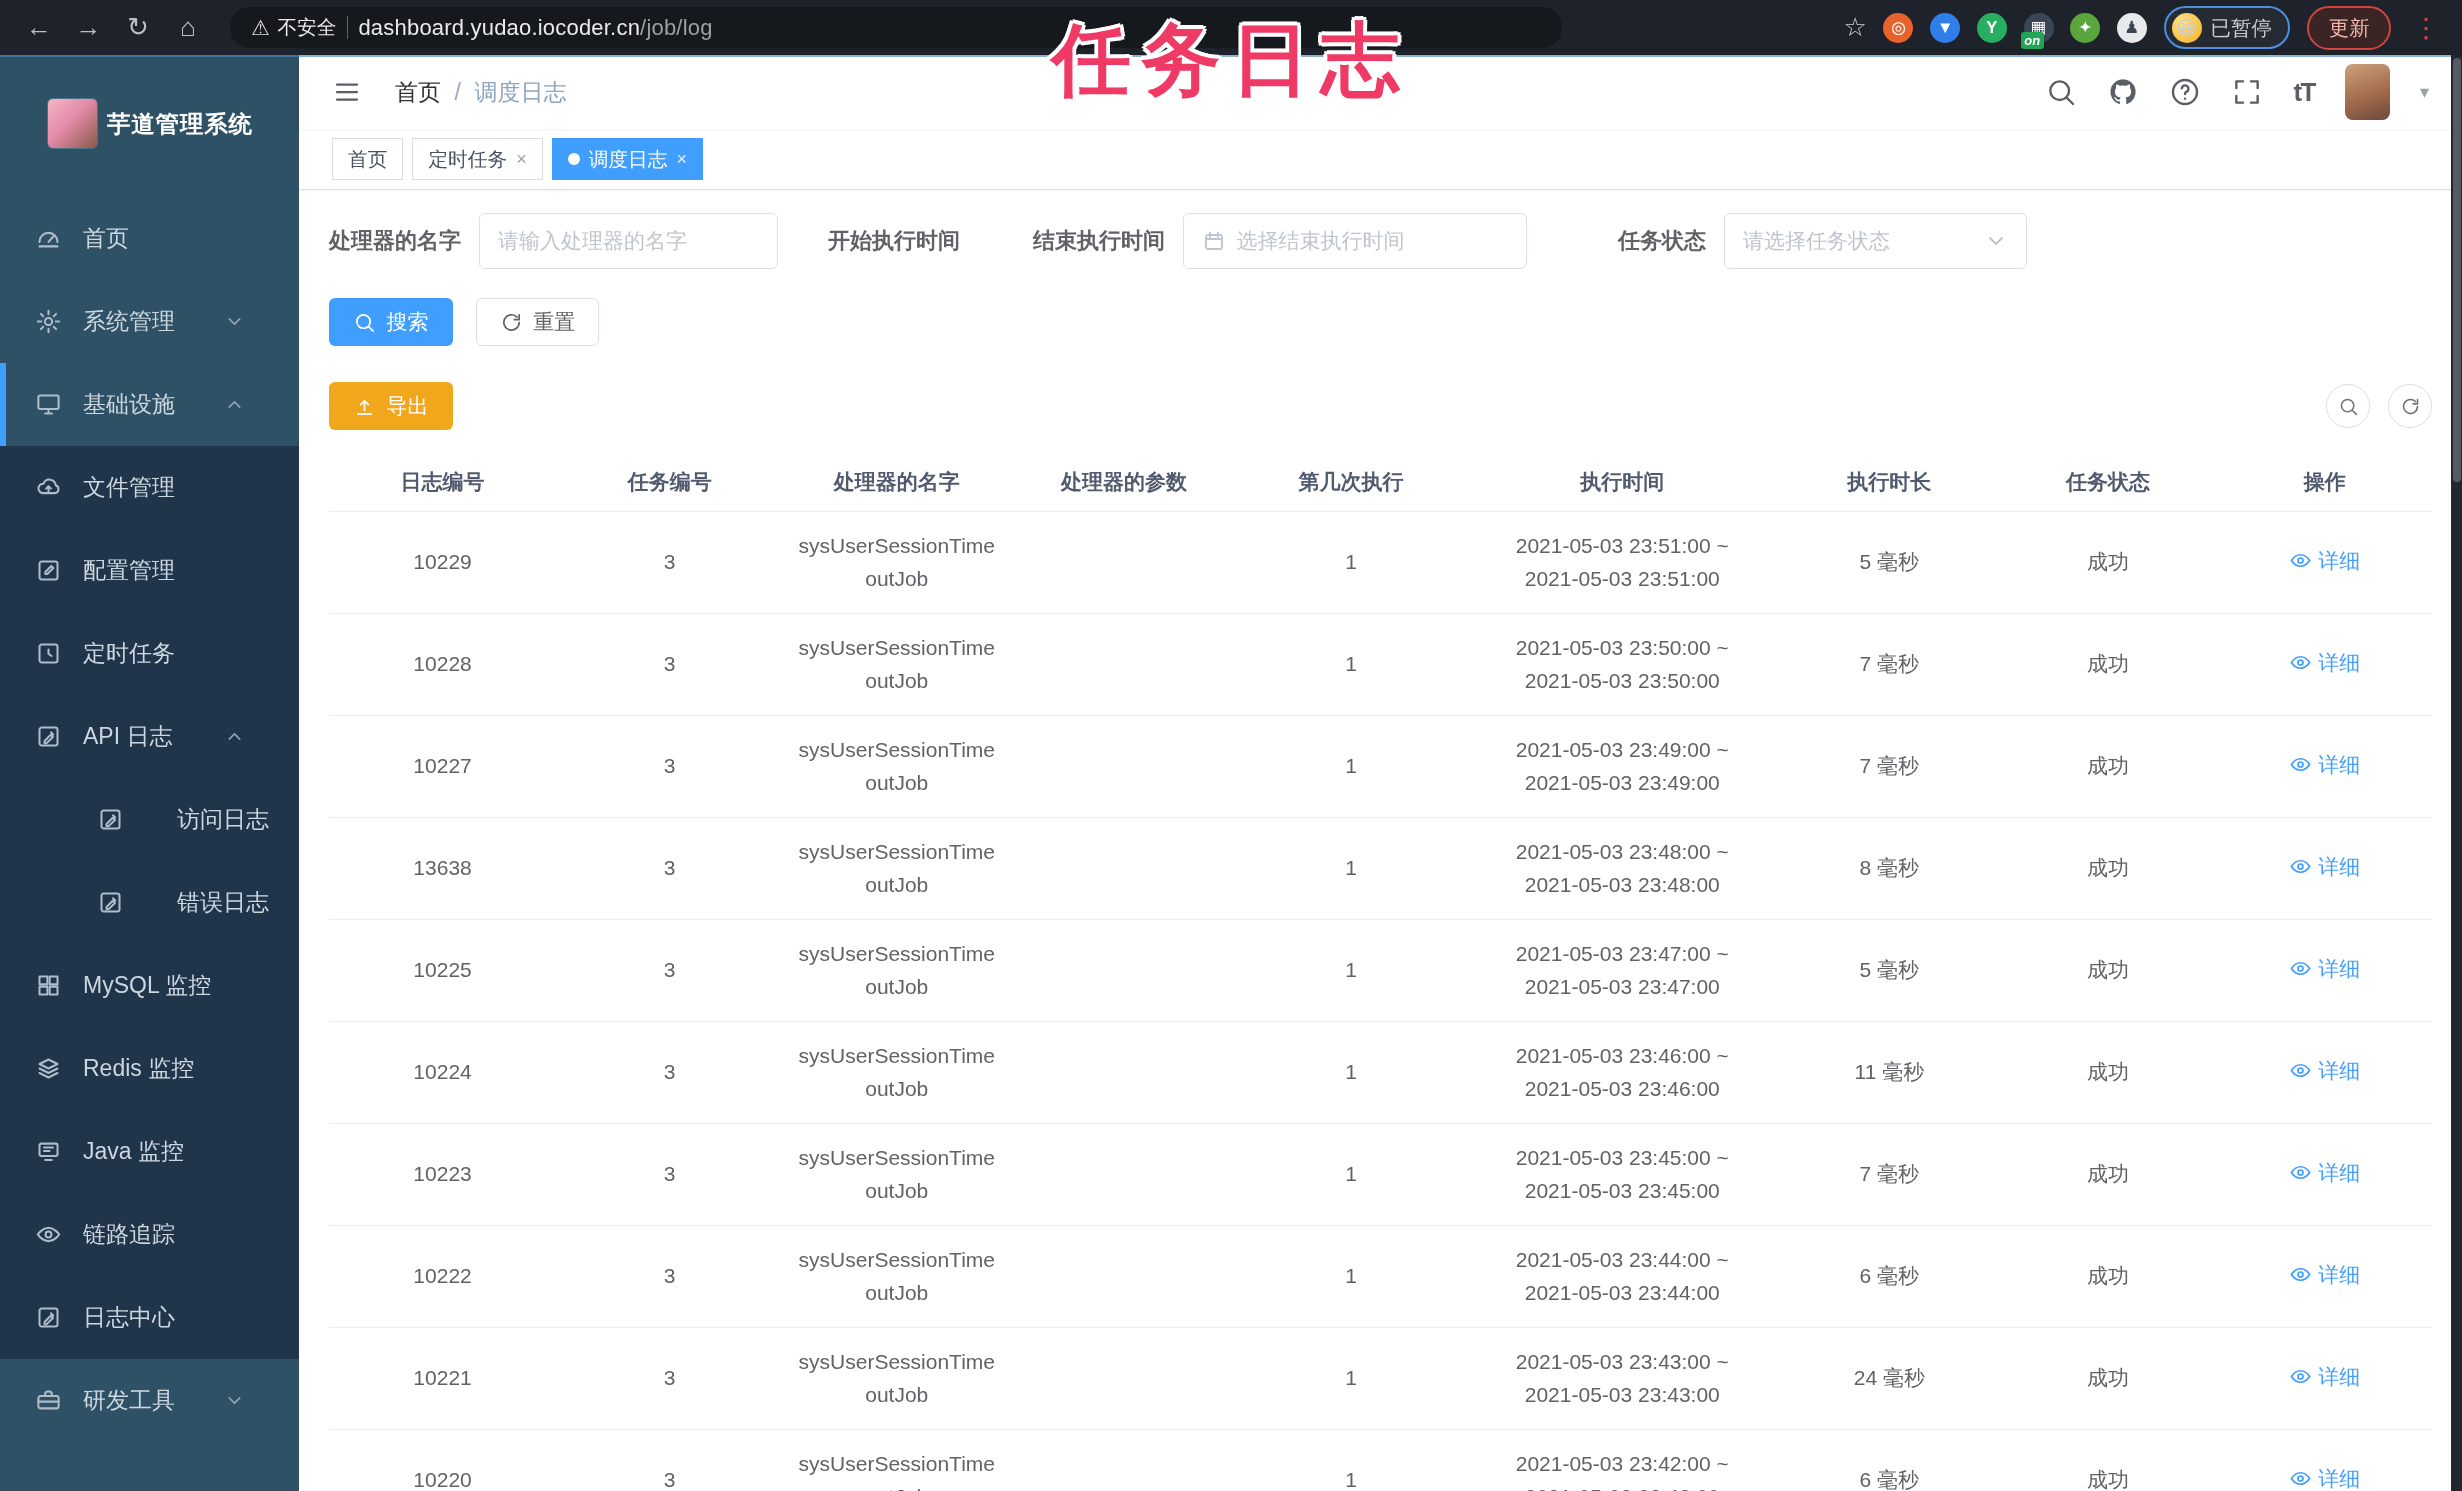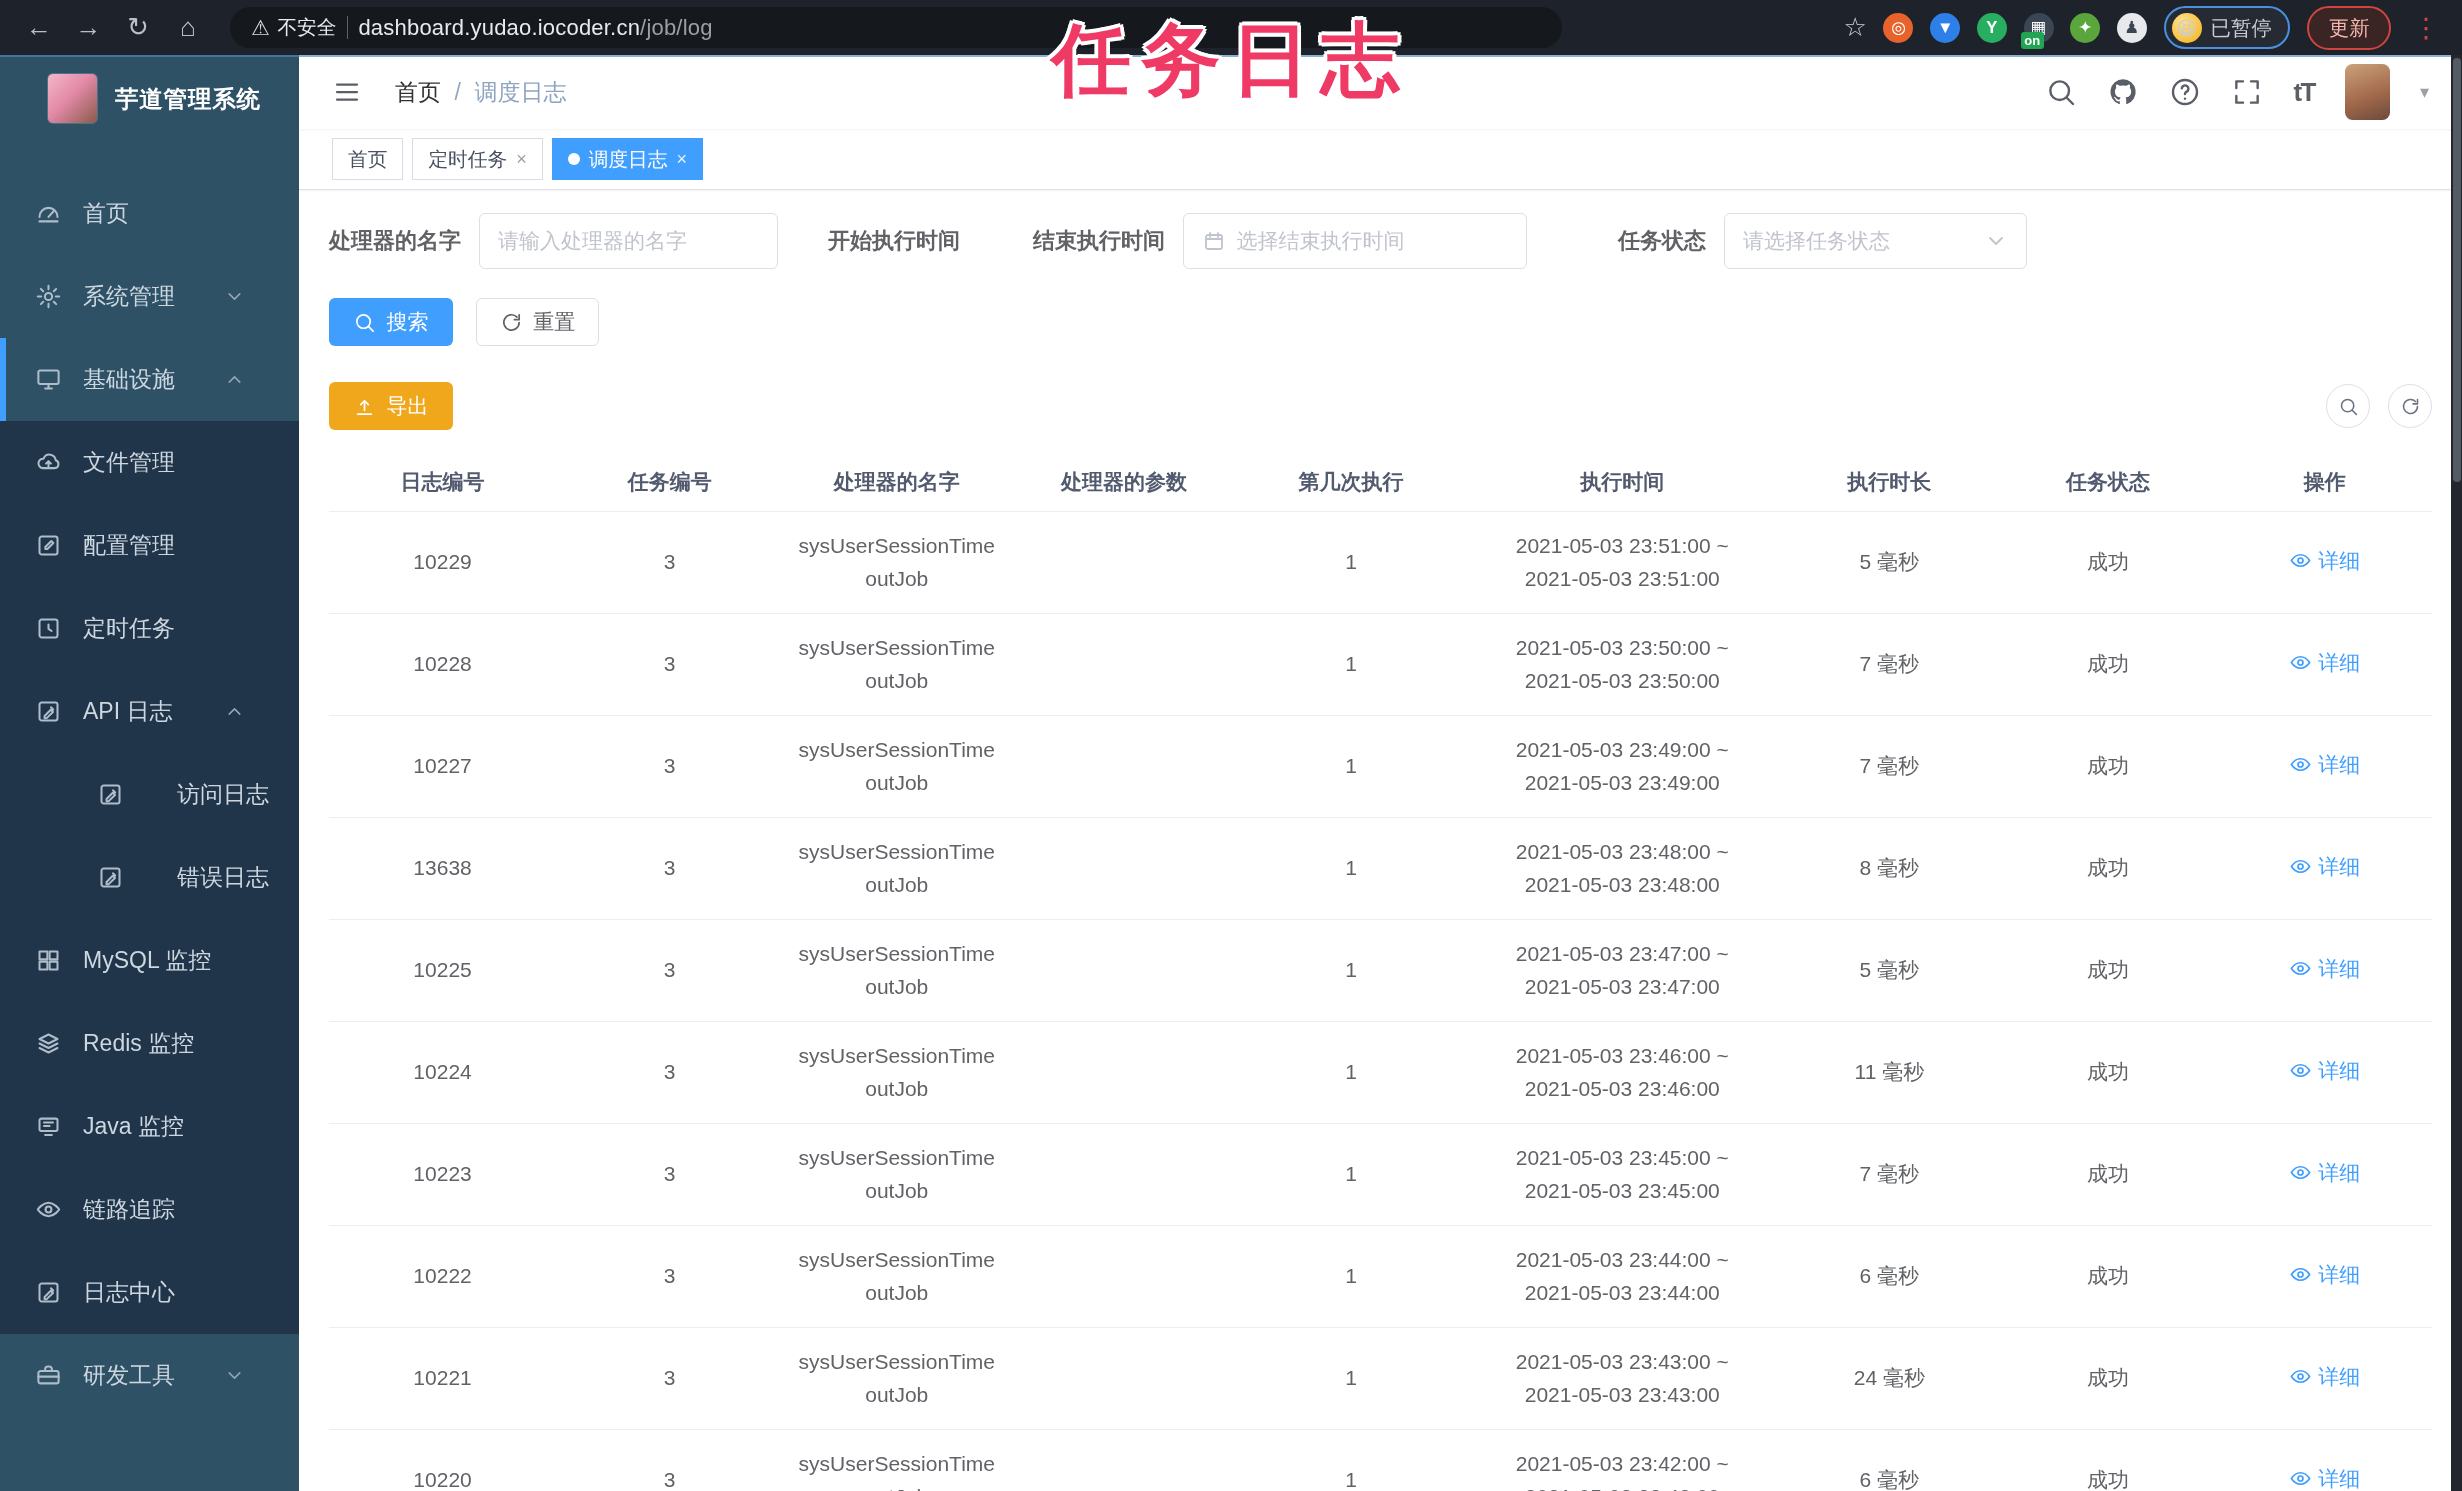--- a/index.html
+++ b/index.html
@@ -10,40 +10,40 @@
   .chrome { height:55px; background:#1e222a; display:flex; align-items:center; padding:0 18px; gap:7.6px; position:relative; }
   .nav-glyph { color:#b9bec7; font-size:26px; width:42px; height:42px; display:flex; align-items:center; justify-content:center; border-radius:50%; cursor:pointer; }
   .urlbar { flex:0 0 1332px; height:41px; background:#15181d; border-radius:20.4px; display:flex; align-items:center; padding:0 21px; gap:10.6px; margin-left:13.6px; }
   .urlbar .warn { color:#e8eaed; font-size:19.7px; display:flex; align-items:center; gap:7.6px; }
   .urlbar .warn .tri { font-size:21px; color:#dadce0; }
   .urlbar .sep { width:0.8px; height:23px; background:#5f6368; }
   .url-text { color:#e8eaed; font-size:22px; letter-spacing:0.2px; }
   .url-text .path { color:#9aa0a6; }
   .chrome-right { margin-left:auto; display:flex; align-items:center; gap:16.7px; }
   .ext { width:30px; height:30px; border-radius:50%; display:flex; align-items:center; justify-content:center; font-size:16.7px; font-weight:bold; color:#fff; position:relative; cursor:pointer; }
-  .ext .badge { position:absolute; bottom:-6px; left:-3px; background:#21a453; color:#fff; font-size:13px; padding:0.8px 3.8px; border-radius:3px; font-weight:700; }
+  .ext .badge { position:absolute; bottom:-6px; left:-3px; background:#21a453; color:#fff; font-size:13px; padding:0.8px 3.8px; border-radius:3px; font-weight:700;font-style:italic; }
   .pill-paused { display:flex; align-items:center; gap:9px; border:2.3px solid #4a8fe0; border-radius:24px; background:#252a33; padding:4.5px 16.7px 4.5px 6px; color:#c7ccd6; font-size:20.4px; cursor:pointer; }
   .face { width:30px; height:30px; border-radius:50%; background:radial-gradient(circle at 35% 30%, #ffe08a, #f4b21a); position:relative; }
   .face:after { content:"😆"; position:absolute; inset:0; font-size:19.7px; line-height:30px; text-align:center; }
   .pill-update { border:2.3px solid #d1453e; border-radius:23px; background:#3a2424; color:#f4b7ad; font-size:20.4px; padding:6px 19.7px; cursor:pointer; }
   .dots { color:#d1453e; font-size:27px; padding:0 4.5px; cursor:pointer; }
   .star { color:#cfd3da; font-size:26px; cursor:pointer; }
   .progress-line { position:absolute; left:0; bottom:-2.3px; width:100%; height:2.3px; background:#4f87b8; opacity:.65; z-index:5; }
 
   
   .overlay-title { position:absolute; top:7.6px; left:50%; transform:translateX(-50%);
     font-size:79px; font-weight:700; letter-spacing:10.6px; color:#ee3a64; z-index:99;
     text-shadow:-3px -3px 0 #fff,3px -3px 0 #fff,-3px 3px 0 #fff,3px 3px 0 #fff,0 -3.8px 0 #fff,0 3.8px 0 #fff,-3.8px 0 0 #fff,3.8px 0 0 #fff; }
 
   
   .app { display:flex; height:1437px; position:relative; }
 
   
   .sidebar { width:299px; background:#2e5166; color:#c9d4dd; flex-shrink:0; overflow:hidden; }
-  .logo-row { display:flex; align-items:center; gap:17px; padding:18px 12px 18px 47px; }
+  .logo-row { display:flex; align-items:center; gap:9px; padding:18px 12px 18px 47px;margin-top:25px; }
   .logo-img { width:51px; height:51px; border-radius:6px; background:linear-gradient(135deg,#f2b8c6 0%,#e48aa8 45%,#8a5a4a 100%); border:1.5px solid #4b728a; }
   .logo-title { color:#fff; font-size:23.5px; font-weight:700; letter-spacing:0.8px; }
   .menu { margin-top:30px; }
   .m-item { display:flex; align-items:center; height:83px; padding-left:35px; font-size:23px; cursor:pointer; position:relative; color:#cdd7e0; }
   .m-item .icn { width:27px; height:27px; margin-right:21px; color:#aebdc9; flex-shrink:0; }
   .m-item .chev { position:absolute; right:33px; width:21px; height:21px; color:#93a6b4; }
   .m-item.lvl1 { }
   .m-item.lvl2 { padding-left:97px;gap:32px; }
   .submenu-block { background:#20344a; }
   .m-item.active-parent:before { content:""; position:absolute; left:0; top:0; bottom:0; width:6px; background:#409EFF; }

